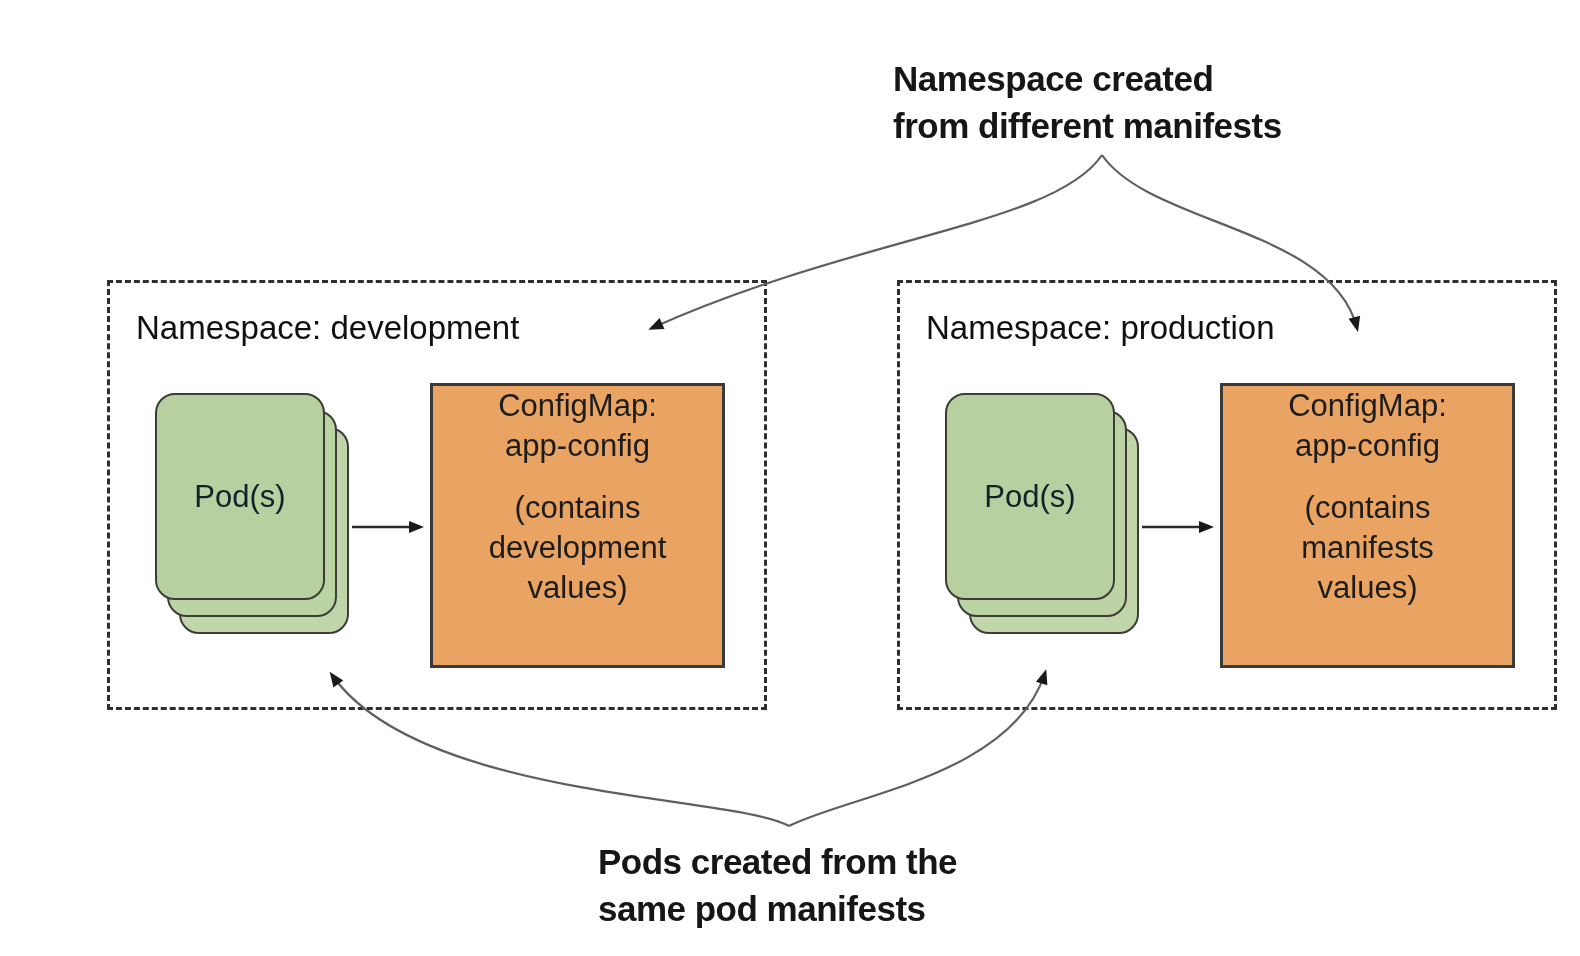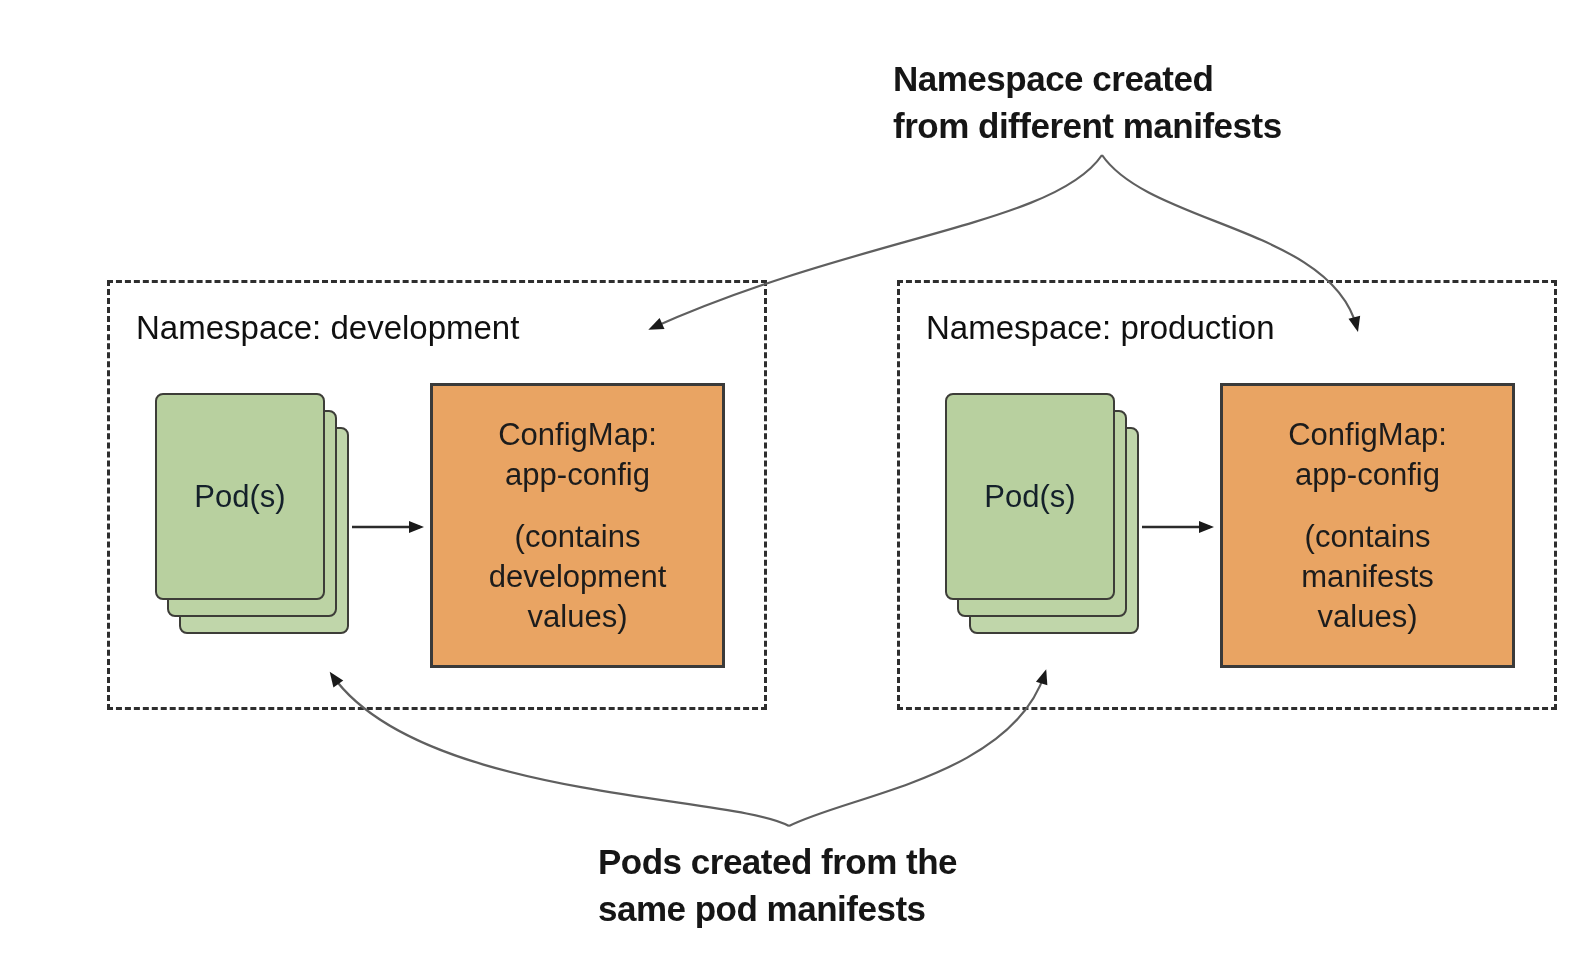--- a/index.html
+++ b/index.html
@@ -22,32 +22,32 @@
   .namespace{
     position:absolute;width:660px;height:430px;border:3px dashed #2e2e2e;
     box-sizing:border-box;background:#ffffff;z-index:1;
   }
   .namespace.dev{left:107px;top:280px;}
   .namespace.prod{left:897px;top:280px;}
   .ns-label{position:absolute;left:26px;top:26px;font-size:33px;color:#101010;white-space:nowrap;}
   
   .pod-stack{position:absolute;left:45px;top:110px;width:196px;height:243px;}
   .pod-card{
-    position:absolute;width:170px;height:207px;border-radius:8px;
+    position:absolute;width:170px;height:207px;border-radius:20px;
     background:#b8d09f;border:2.5px solid #3d3d38;box-sizing:border-box;
   }
   .pod-card.c3{left:24px;top:34px;background:#c0d6aa;}
   .pod-card.c2{left:12px;top:17px;background:#bcd3a4;}
   .pod-card.c1{left:0;top:0;display:flex;align-items:center;justify-content:center;}
   .pod-label{font-size:31px;color:#14202a;}
   
   .configmap{
     position:absolute;left:320px;top:100px;width:295px;height:285px;
     background:#e9a463;border:3px solid #3a3a3a;box-sizing:border-box;
-    display:flex;flex-direction:column;align-items:center;justify-content:center;
+    display:flex;flex-direction:column;align-items:center;
     text-align:center;font-size:31px;line-height:40px;color:#1c1c1c;
   }
   .cm-gap{height:22px;}
 </style>
 </head>
 <body>
 
 <div class="stage">
 
   <svg class="overlay" viewBox="0 0 1580 956">

